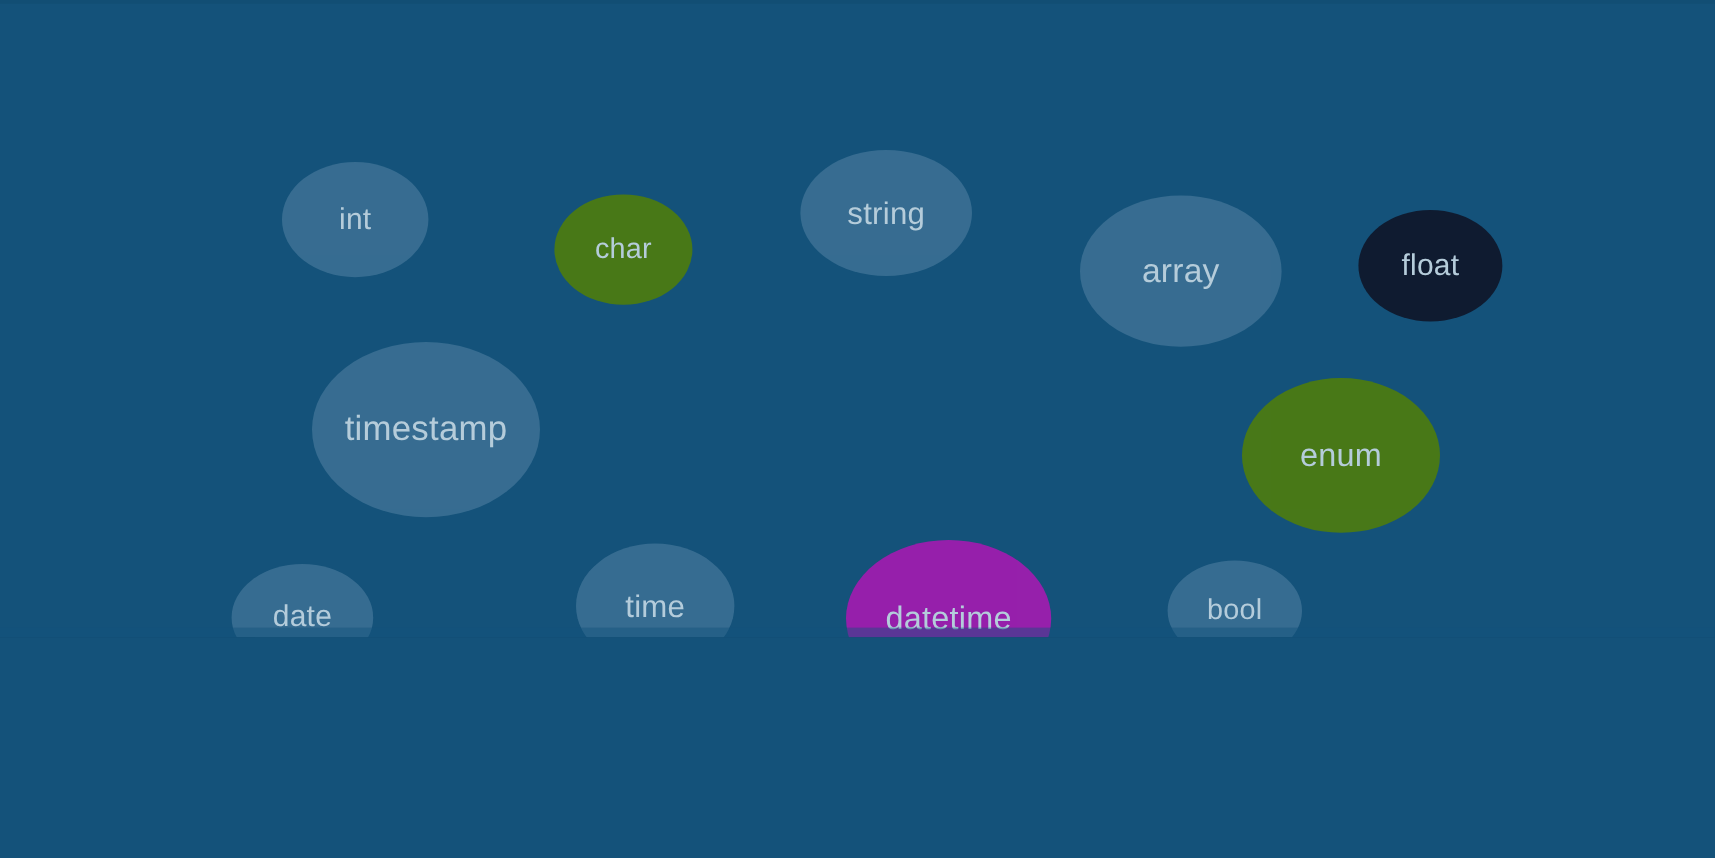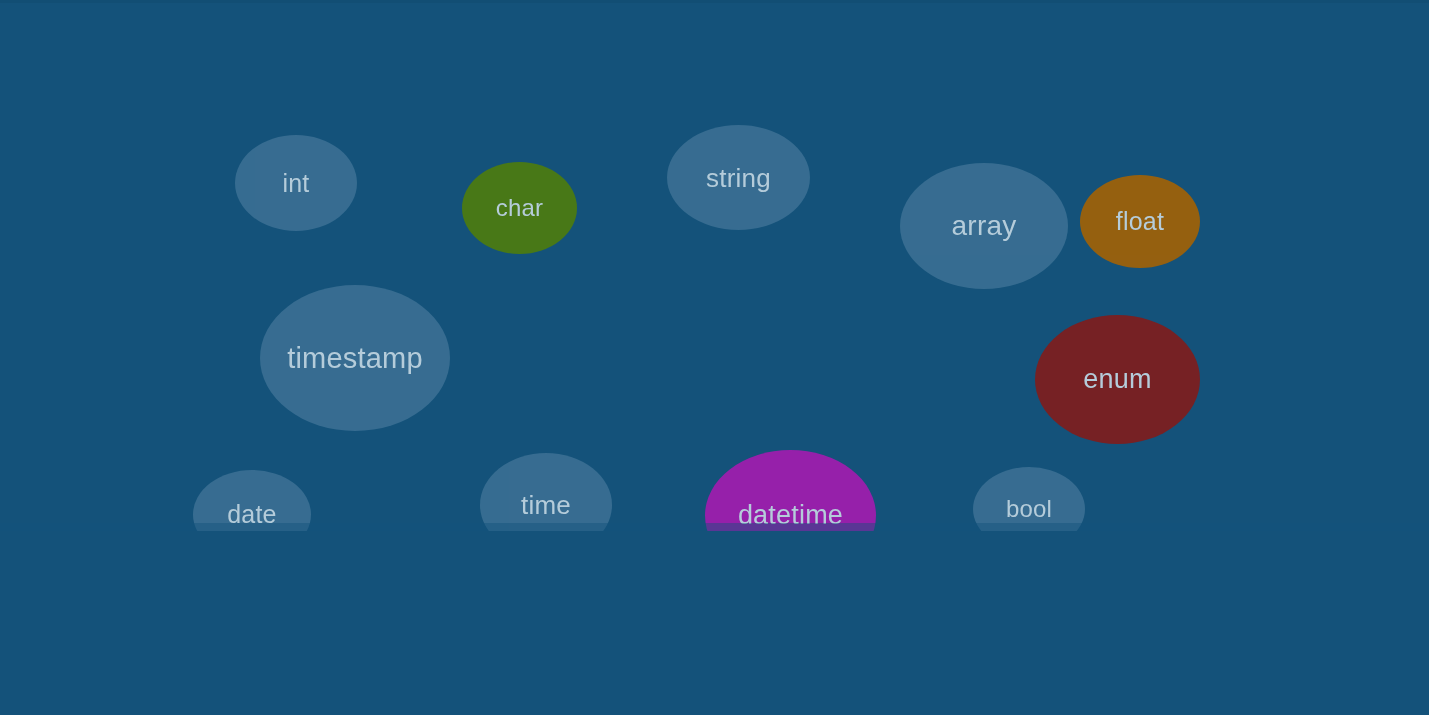--- a/index.html
+++ b/index.html
@@ -74,27 +74,27 @@
       </div>
       <div class="bubble" style="left: 462px; top: 162px; width: 115px; height: 92px; background: #4d7c0f;">
         <span class="bubble-label" style="font-size: 24px; color: rgb(195, 215, 227);">char</span>
       </div>
       <div class="bubble" style="left: 667px; top: 125px; width: 143px; height: 105px; background: rgb(58, 111, 147);">
         <span class="bubble-label" style="font-size: 26px; color: rgb(195, 215, 227);">string</span>
       </div>
       <div class="bubble" style="left: 900px; top: 163px; width: 168px; height: 126px; background: rgb(58, 111, 147);">
         <span class="bubble-label" style="font-size: 28px; color: rgb(195, 215, 227);">array</span>
       </div>
-      <div class="bubble" style="left: 1080px; top: 175px; width: 120px; height: 93px; background: #a16207; align-items: center;">
+      <div class="bubble" style="left: 1132px; top: 175px; width: 120px; height: 93px; background: #0f172a; align-items: center;">
         <span class="bubble-label" style="font-size: 25px; color: rgb(195, 215, 227);">float</span>
       </div>
       <div class="bubble" style="left: 260px; top: 285px; width: 190px; height: 146px; background: rgb(58, 111, 147);">
         <span class="bubble-label" style="font-size: 29px; color: rgb(195, 215, 227);">timestamp</span>
       </div>
-      <div class="bubble" style="left: 1035px; top: 315px; width: 165px; height: 129px; background: #7f1d1d;">
+      <div class="bubble" style="left: 1035px; top: 315px; width: 165px; height: 129px; background: #4d7c0f;">
         <span class="bubble-label" style="font-size: 27px; color: rgb(195, 215, 227);">enum</span>
       </div>
       <div class="bubble" style="left: 193px; top: 470px; width: 118px; height: 89px; background: rgb(58, 111, 147); align-items: center;">
         <span class="bubble-label" style="font-size: 25px; color: rgb(195, 215, 227);">date</span>
       </div>
       <div class="bubble" style="left: 480px; top: 453px; width: 132px; height: 104px; background: rgb(58, 111, 147);">
         <span class="bubble-label" style="font-size: 26px; color: rgb(195, 215, 227);">time</span>
       </div>
       <div class="bubble" style="left: 705px; top: 450px; width: 171px; height: 131px; background: #a21caf;">
         <span class="bubble-label" style="font-size: 27px; color: rgb(195, 215, 227);">datetime</span>

